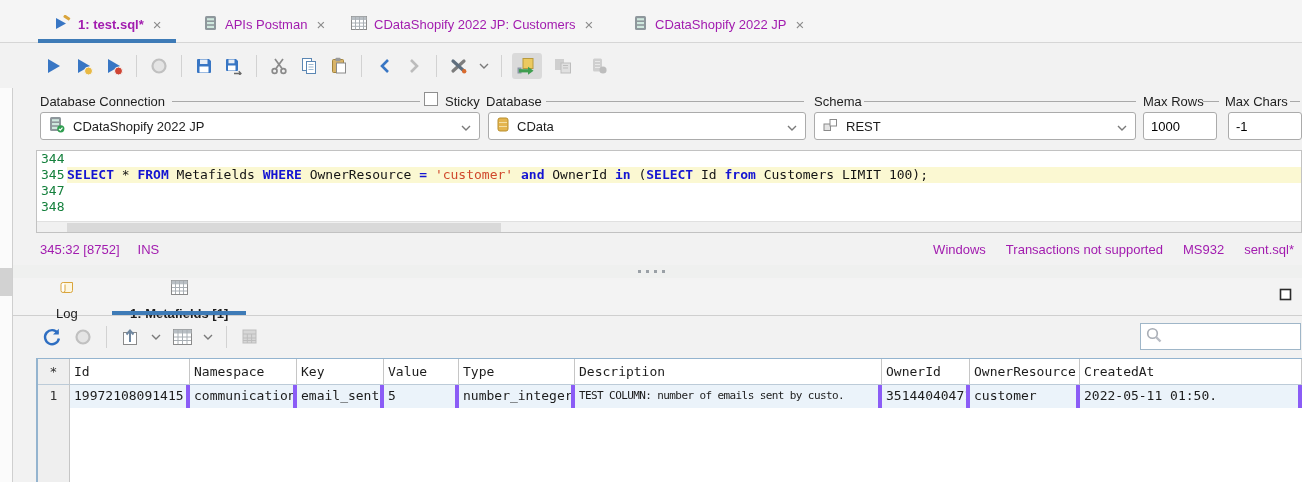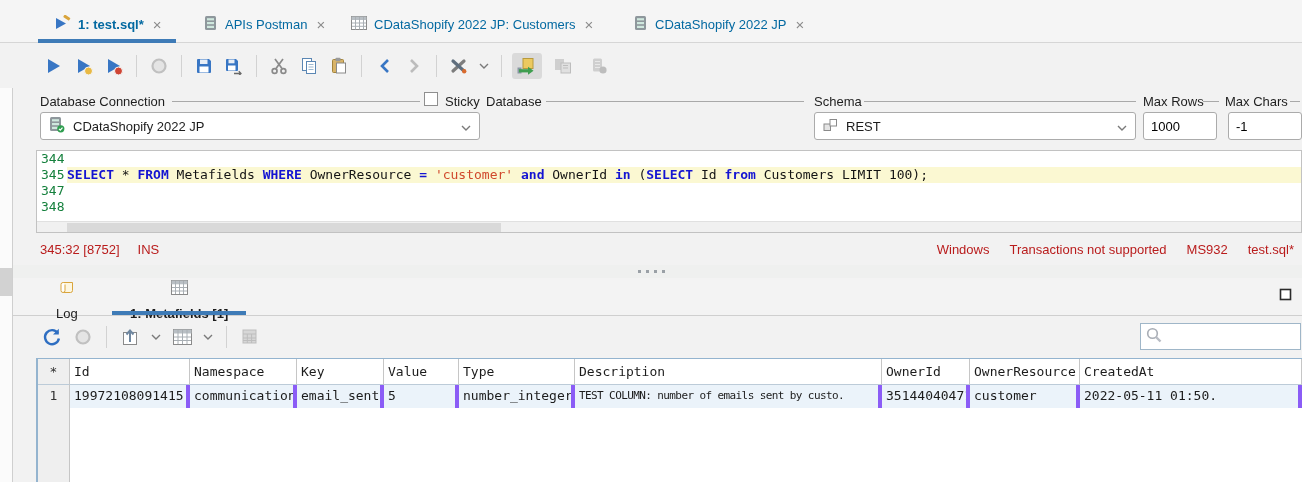--- a/index.html
+++ b/index.html
@@ -4,21 +4,21 @@
 <style>
   * { box-sizing: border-box; margin: 0; padding: 0; }
   html,body { width:1302px; height:482px; overflow:hidden; }
   body { font-family:"Liberation Sans", sans-serif; font-size:13px; color:#1c1c1c; background:#f2f2f2; }
   .app { position:relative; width:1302px; height:482px; background:#f2f2f2; }
   .mono { font-family:"DejaVu Sans Mono", monospace; }
 
   
   .tabbar { position:absolute; left:0; top:0; width:1302px; height:43px; background:#f5f5f5; border-bottom:1px solid #d6d6d6; }
   .tab { position:absolute; top:6px; height:37px; display:flex; align-items:center; gap:7px; padding:0 4px; cursor:default; }
-  .tab .tlabel { white-space:nowrap; color:#0369a1; }
+  .tab .tlabel { white-space:nowrap; color:#a21caf; }
   .tab.active .tlabel { font-weight:bold; }
   .tab.active::after { content:""; position:absolute; left:-12px; right:-8px; bottom:0; height:4px; background:#3e7bb7; }
   .xicon { color:#8b8b8b; font-size:15px; line-height:1; padding:0 2px; }
 
   
   .toolbar { position:absolute; left:0; top:44px; width:1302px; height:44px; display:flex; align-items:center; padding-left:42px; gap:6px; }
   .tbtn { width:24px; height:26px; display:flex; align-items:center; justify-content:center; }
   .tbtn.wide { width:30px; }
   .tbtn.hl { background:#dadada; border-radius:3px; }
   .tsep { width:1px; height:22px; background:#d2d2d2; margin:0 4px; }
@@ -40,21 +40,21 @@
   .lnum { width:30px; padding-left:4px; color:#15803d; flex:none; }
   .lcode { flex:1; padding-left:0; white-space:nowrap; }
   .eline.hl .lcode { background:#fbf8d2; }
   .tok[data-c="kw"] { color:#1414d2; font-weight:bold; }
   .tok[data-c="str"] { color:#d0482c; }
   .tok[data-c="pl"] { color:#141414; }
   .hscroll { position:absolute; left:0; right:0; bottom:0; height:11px; background:#f0f0f0; border-top:1px solid #e0e0e0; }
   .hthumb { position:absolute; left:30px; top:1px; width:434px; height:9px; background:#d9d9d9; }
 
   
-  .statusbar { position:absolute; left:0; top:233px; width:1302px; height:32px; display:flex; align-items:center; color:#b91c1c; }
+  .statusbar { position:absolute; left:0; top:233px; width:1302px; height:32px; display:flex; align-items:center; color:#a21caf; }
   .sb-left { margin-left:40px; display:flex; gap:18px; }
   .sb-right { margin-left:auto; margin-right:8px; display:flex; gap:20px; }
   .sb-right span, .sb-left span { white-space:nowrap; }
 
   
   .splitter { position:absolute; left:0; top:265px; width:1302px; height:13px; background:#eff0ef; display:flex; align-items:center; justify-content:center; gap:5px; }
   .splitter i { width:3px; height:3px; background:#9aa0a6; display:block; }
 
   
   .rtabbar { position:absolute; left:0; top:278px; width:1302px; height:38px; background:#f3f3f3; border-bottom:1px solid #cfcfcf; }
@@ -271,20 +271,32 @@
             <rect x="3" y="10.8" width="7" height="2.2" fill="#cfe8de"></rect>
             <circle cx="11.8" cy="12.8" r="3.6" fill="#2e9e4f"></circle>
             <path d="M10 12.8 l1.3 1.4 2.2-2.6" stroke="#fff" stroke-width="1.2" fill="none"></path>
           </svg>
       </span>
       <span class="ctext">CDataShopify 2022 JP</span>
       <span><svg width="10" height="6">
             <path d="M1 1 L5 5 L9 1" stroke="#7a7a7a" stroke-width="1.4" fill="none"></path>
           </svg></span>
     </div>
+    <div class="combo" style="left:488px; width:318px;">
+      <span>
+        <svg width="12" height="15">
+            <rect x="1" y="1" width="10" height="13" rx="2" fill="#e4b54e" stroke="#b98f2e"></rect>
+            <path d="M2 5.5 H10 M2 9.5 H10" stroke="#f4dfa4"></path>
+          </svg>
+      </span>
+      <span class="ctext">CData</span>
+      <span><svg width="10" height="6">
+            <path d="M1 1 L5 5 L9 1" stroke="#7a7a7a" stroke-width="1.4" fill="none"></path>
+          </svg></span>
+    </div>
     <div class="combo" style="left:814px; width:322px;">
       <span>
         <svg width="15" height="14">
             <rect x="1" y="6" width="6.5" height="6.5" fill="#e4e4e4" stroke="#8a8a8a"></rect>
             <rect x="7" y="1.5" width="6.5" height="6.5" fill="#fff" stroke="#8a8a8a"></rect>
           </svg>
       </span>
       <span class="ctext">REST</span>
       <span><svg width="10" height="6">
             <path d="M1 1 L5 5 L9 1" stroke="#7a7a7a" stroke-width="1.4" fill="none"></path>
@@ -322,21 +334,21 @@
 
   <div class="statusbar">
     <div class="sb-left">
       <span>345:32 [8752]</span>
       <span>INS</span>
     </div>
     <div class="sb-right">
       <span>Windows</span>
       <span>Transactions not supported</span>
       <span>MS932</span>
-      <span>test.sql*</span>
+      <span>sent.sql*</span>
     </div>
   </div>
 
   <div class="splitter">
     <i></i>
       <i></i>
       <i></i>
       <i></i>
   </div>
 

